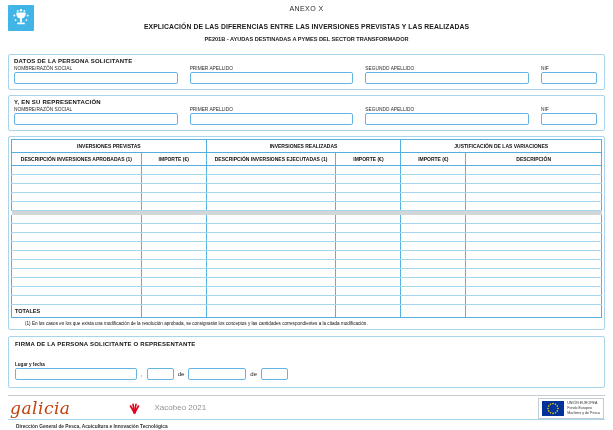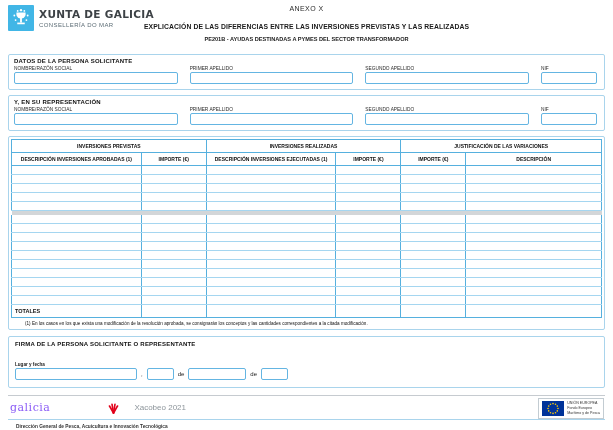--- a/index.html
+++ b/index.html
@@ -42,21 +42,21 @@
   .date-row{display:flex;align-items:center;gap:4px;margin-top:1px}
   .date-row input{height:12px;border:1px solid #64b5e2;border-radius:2px;outline:none;font-size:6px;padding:0 2px;background:#fff}
   .inp-long{width:122px}
   .inp-sm{width:27px}
   .inp-md{width:58px}
   .sep{font-size:6px;color:#222}
 
   
   .footer-rule{border-top:1px solid #c6cbd0;margin-top:7px}
   .footer{position:relative;display:flex;align-items:center;height:23px;padding:0 2px}
-  .galicia{font-family:"DejaVu Serif",serif;font-size:11px;color:#8b5cf6;letter-spacing:.5px}
+  .galicia{font-family:"DejaVu Serif",serif;font-style:italic;font-size:17px;color:#c2410c;letter-spacing:.5px}
   .xacobeo{display:flex;align-items:center;gap:15px;margin-left:58px;color:#8d959b;font-size:8px}
   .eu{position:absolute;right:1px;top:2px;display:flex;gap:3px;align-items:center;border:1px solid #c3ccd2;padding:2px 3px;background:#fff}
   .eu-text{font-size:3.6px;color:#333;line-height:1.3}
   .bottom-rule{border-top:1px solid #a9d4ec}
   .dept-line{font-size:4.8px;font-weight:bold;color:#333;margin:4px 0 0 8px}
 </style>
 </head>
 <body>
 
 <div class="page">
@@ -71,24 +71,20 @@
             <rect x="10.9" y="11.5" width="2.2" height="6"></rect>
             <rect x="7.5" y="17.5" width="9" height="2"></rect>
             <circle cx="4" cy="9" r="1.1"></circle>
               <circle cx="20" cy="9" r="1.1"></circle>
             <circle cx="5.5" cy="14.5" r="1.1"></circle>
               <circle cx="18.5" cy="14.5" r="1.1"></circle>
             <circle cx="8" cy="3.5" r="1.1"></circle>
               <circle cx="16" cy="3.5" r="1.1"></circle>
           </g>
         </svg>
-      </div>
-      <div>
-        <div class="logo-org">XUNTA DE GALICIA</div>
-        <div class="logo-dept">CONSELLERÍA DO MAR</div>
       </div>
     </div>
     <div class="annex">ANEXO X</div>
     <div class="doc-title">EXPLICACIÓN DE LAS DIFERENCIAS ENTRE LAS INVERSIONES PREVISTAS Y LAS REALIZADAS</div>
     <div class="doc-proc">PE201B - AYUDAS DESTINADAS A PYMES DEL SECTOR TRANSFORMADOR</div>
   </div>
 
   <div class="box">
     <div class="sec-title">DATOS DE LA PERSONA SOLICITANTE</div>
     <div class="fields">

